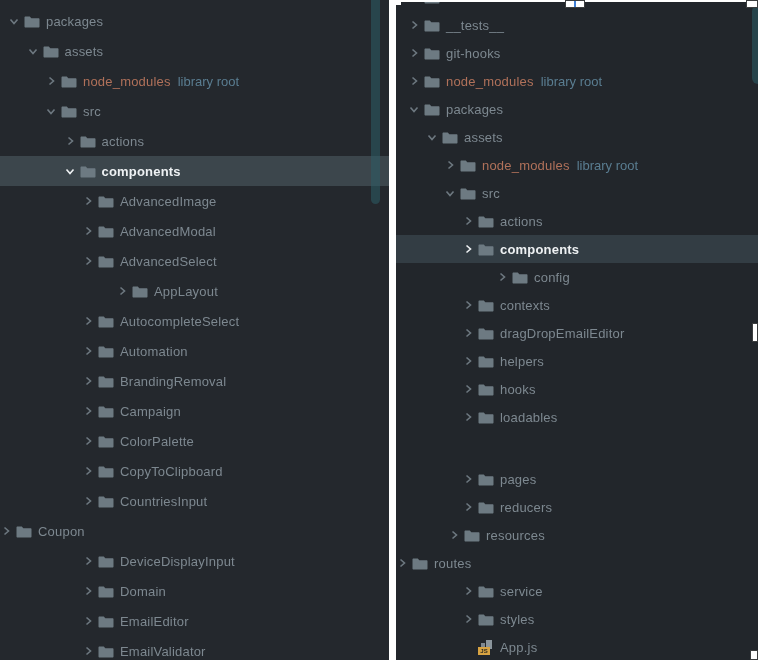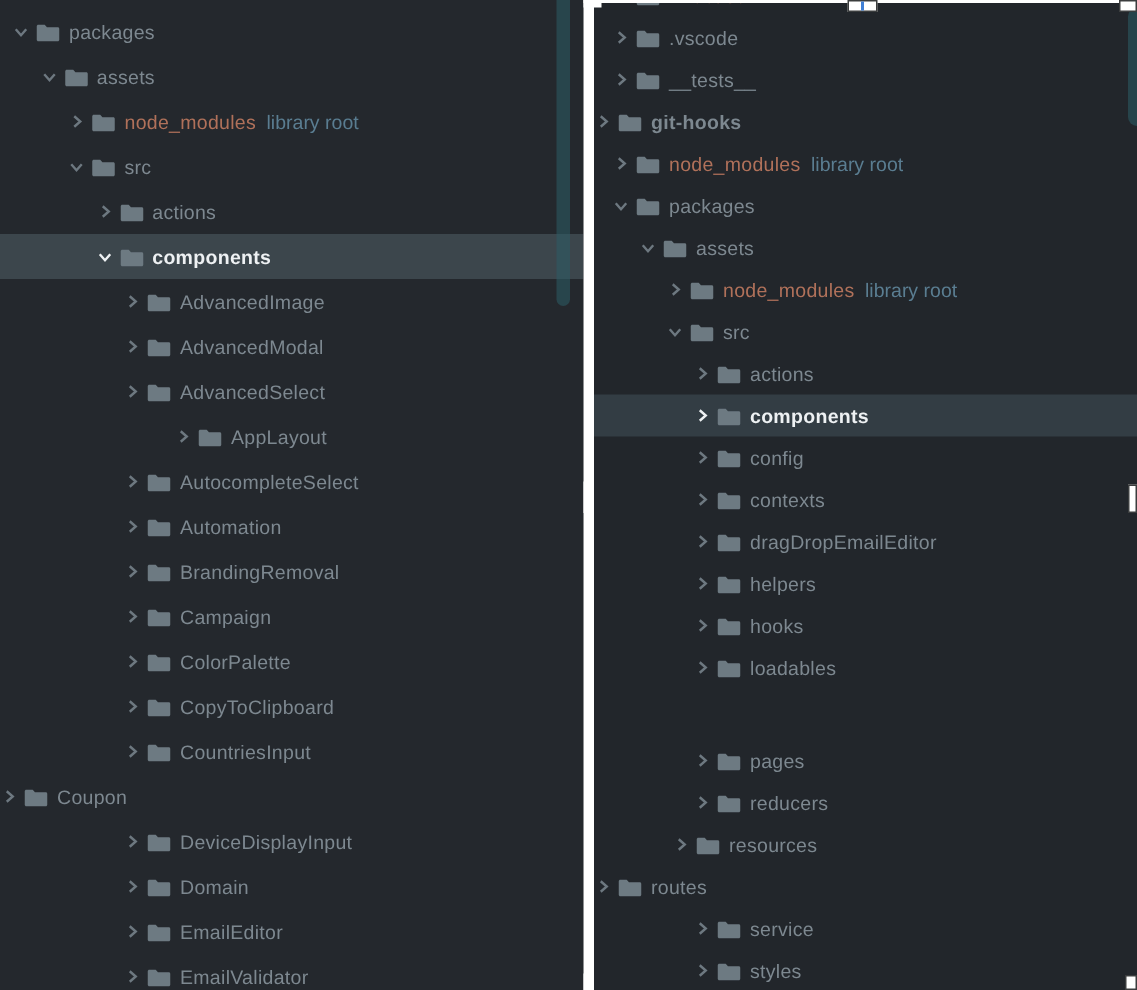--- a/index.html
+++ b/index.html
@@ -368,36 +368,23 @@
           <span class="chev">
             <svg width="12" height="12" viewBox="0 0 12 12" fill="none" stroke="currentColor" stroke-width="1.6">
               <polyline points="4.5,2.5 8.5,6 4.5,9.5"></polyline>
             </svg>
           </span>
           <span class="ficon">
             <svg width="16" height="13" viewBox="0 0 16 13">
               <path d="M0.5 2.5 C0.5 1.9 1 1.5 1.5 1.5 H5.8 L7.3 3.2 H14.5 C15.1 3.2 15.5 3.6 15.5 4.2 V11.5 C15.5 12.1 15.1 12.5 14.5 12.5 H1.5 C1 12.5 0.5 12.1 0.5 11.5 Z" fill="currentColor"></path>
             </svg>
           </span>
-          <span class="label">.vscode</span>
+          <span class="label">__tests__</span>
         </div>
         <div class="row" style="height: 28px; padding-left: 12px;">
-          <span class="chev">
-            <svg width="12" height="12" viewBox="0 0 12 12" fill="none" stroke="currentColor" stroke-width="1.6">
-              <polyline points="4.5,2.5 8.5,6 4.5,9.5"></polyline>
-            </svg>
-          </span>
-          <span class="ficon">
-            <svg width="16" height="13" viewBox="0 0 16 13">
-              <path d="M0.5 2.5 C0.5 1.9 1 1.5 1.5 1.5 H5.8 L7.3 3.2 H14.5 C15.1 3.2 15.5 3.6 15.5 4.2 V11.5 C15.5 12.1 15.1 12.5 14.5 12.5 H1.5 C1 12.5 0.5 12.1 0.5 11.5 Z" fill="currentColor"></path>
-            </svg>
-          </span>
-          <span class="label">__tests__</span>
-        </div>
-        <div class="row" style="height: 28px;  font-weight: bold;">
           <span class="chev">
             <svg width="12" height="12" viewBox="0 0 12 12" fill="none" stroke="currentColor" stroke-width="1.6">
               <polyline points="4.5,2.5 8.5,6 4.5,9.5"></polyline>
             </svg>
           </span>
           <span class="ficon">
             <svg width="16" height="13" viewBox="0 0 16 13">
               <path d="M0.5 2.5 C0.5 1.9 1 1.5 1.5 1.5 H5.8 L7.3 3.2 H14.5 C15.1 3.2 15.5 3.6 15.5 4.2 V11.5 C15.5 12.1 15.1 12.5 14.5 12.5 H1.5 C1 12.5 0.5 12.1 0.5 11.5 Z" fill="currentColor"></path>
             </svg>
           </span>
@@ -489,21 +476,21 @@
               <polyline points="4.5,2.5 8.5,6 4.5,9.5"></polyline>
             </svg>
           </span>
           <span class="ficon">
             <svg width="16" height="13" viewBox="0 0 16 13">
               <path d="M0.5 2.5 C0.5 1.9 1 1.5 1.5 1.5 H5.8 L7.3 3.2 H14.5 C15.1 3.2 15.5 3.6 15.5 4.2 V11.5 C15.5 12.1 15.1 12.5 14.5 12.5 H1.5 C1 12.5 0.5 12.1 0.5 11.5 Z" fill="currentColor"></path>
             </svg>
           </span>
           <span class="label">components</span>
         </div>
-        <div class="row" style="height: 28px; padding-left: 66px;">
+        <div class="row" style="height: 28px; padding-left: 100px;">
           <span class="chev">
             <svg width="12" height="12" viewBox="0 0 12 12" fill="none" stroke="currentColor" stroke-width="1.6">
               <polyline points="4.5,2.5 8.5,6 4.5,9.5"></polyline>
             </svg>
           </span>
           <span class="ficon">
             <svg width="16" height="13" viewBox="0 0 16 13">
               <path d="M0.5 2.5 C0.5 1.9 1 1.5 1.5 1.5 H5.8 L7.3 3.2 H14.5 C15.1 3.2 15.5 3.6 15.5 4.2 V11.5 C15.5 12.1 15.1 12.5 14.5 12.5 H1.5 C1 12.5 0.5 12.1 0.5 11.5 Z" fill="currentColor"></path>
             </svg>
           </span>

